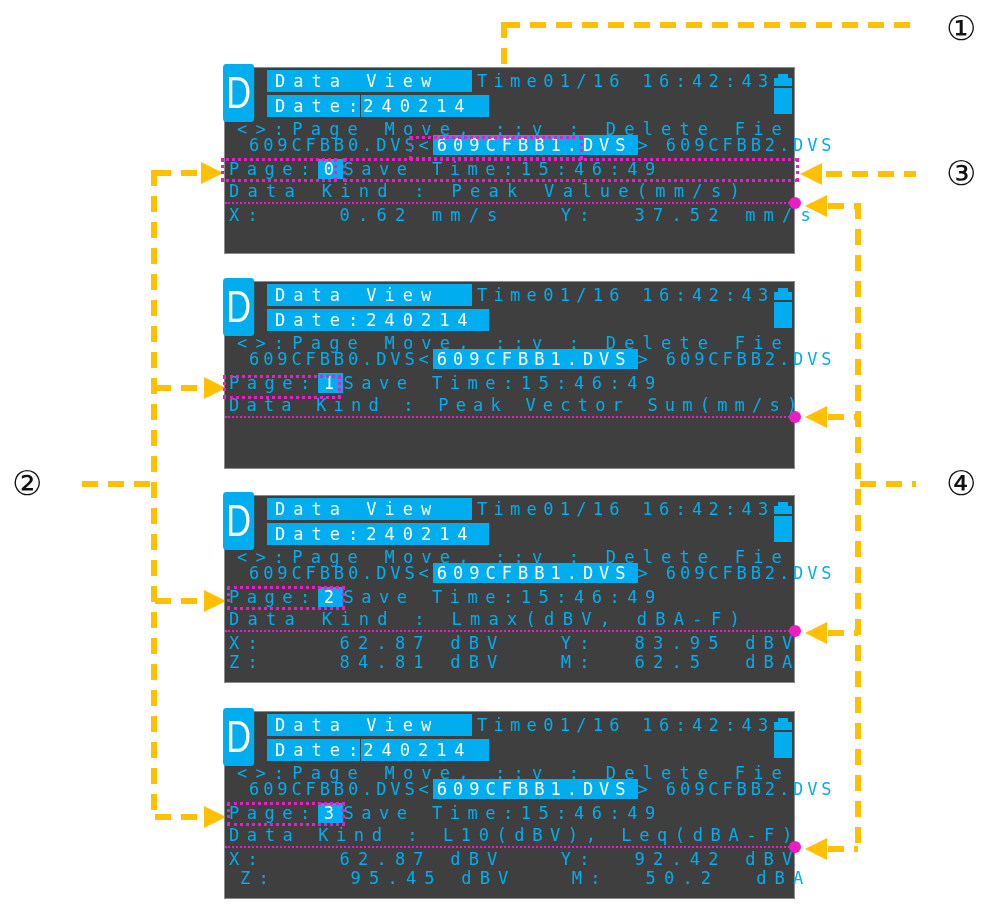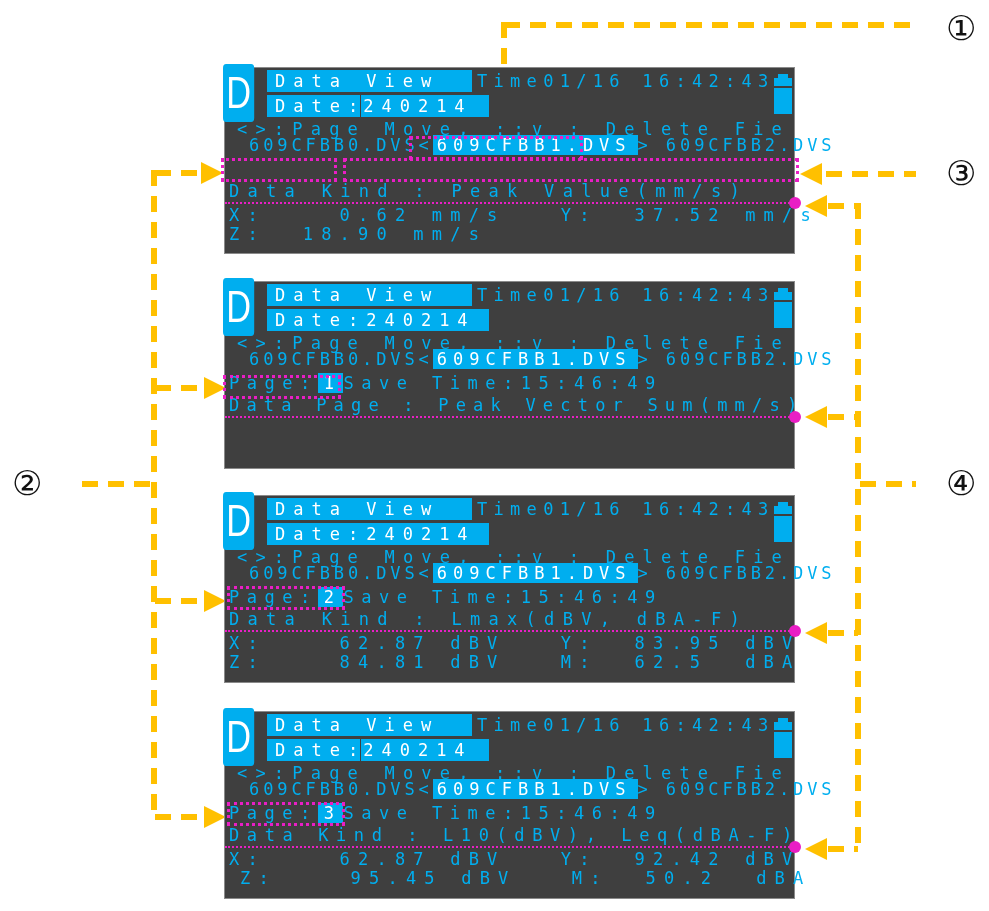--- a/index.html
+++ b/index.html
@@ -82,45 +82,45 @@
   <div class="date-box"><span>Date:</span><span class="sep"></span><span>240214</span></div>
   <div class="time">Time01/16 16:42:43</div>
   <div class="battery">
       <div class="cap"></div>
       <div class="top"></div>
       <div class="gap"></div>
       <div class="body"></div>
     </div>
   <div class="line help">&lt;&gt;:Page Move, ::v : Delete Fie</div>
   <div class="line files"><span>609CFBB0.DVS&lt;</span><span class="cur">609CFBB1.DVS</span><span>&gt; 609CFBB2.DVS</span></div>
+  <div class="line pageline"><span>Page:</span><span class="pg">0</span><span>Save Time:15:46:49</span></div>
   <div class="line kind">Data Kind : Peak Value(mm/s)</div>
   <div class="divider"></div>
   <div class="dot-end"></div>
   <div class="line row1" style="white-space:pre;">X:    0.62 mm/s   Y:  37.52 mm/s</div>
-  <div class="line row2" style="white-space:pre;">Z:  18.90 mm/s</div>
   <div class="hl" style="left:184px; top:68px; width:174px; height:24px;"></div>
   <div class="hl" style="left:-4px; top:90px; width:116px; height:24px;"></div>
   <div class="hl" style="left:118px; top:90px; width:456px; height:24px;"></div>
 </div>
 
 <div class="panel" style="top:281px; height:188px;">
   <div class="logo">D</div>
   <div class="title-box">Data View</div>
   <div class="date-box"><span>Date:</span><span>240214</span></div>
   <div class="time">Time01/16 16:42:43</div>
   <div class="battery">
       <div class="cap"></div>
       <div class="top"></div>
       <div class="gap"></div>
       <div class="body"></div>
     </div>
   <div class="line help">&lt;&gt;:Page Move, ::v : Delete Fie</div>
   <div class="line files"><span>609CFBB0.DVS&lt;</span><span class="cur">609CFBB1.DVS</span><span>&gt; 609CFBB2.DVS</span></div>
   <div class="line pageline"><span>Page:</span><span class="pg">1</span><span>Save Time:15:46:49</span></div>
-  <div class="line kind" style="letter-spacing:7.2px;">Data Page : Peak Vector Sum(mm/s)</div>
+  <div class="line kind" style="letter-spacing:7.2px;">Data Kind : Peak Vector Sum(mm/s)</div>
   <div class="divider"></div>
   <div class="dot-end"></div>
   <div class="hl" style="left:-2px; top:93px; width:118px; height:24px;"></div>
 </div>
 
 <div class="panel" style="top:495px; height:188px;">
   <div class="logo">D</div>
   <div class="title-box">Data View</div>
   <div class="date-box"><span>Date:</span><span>240214</span></div>
   <div class="time">Time01/16 16:42:43</div>

